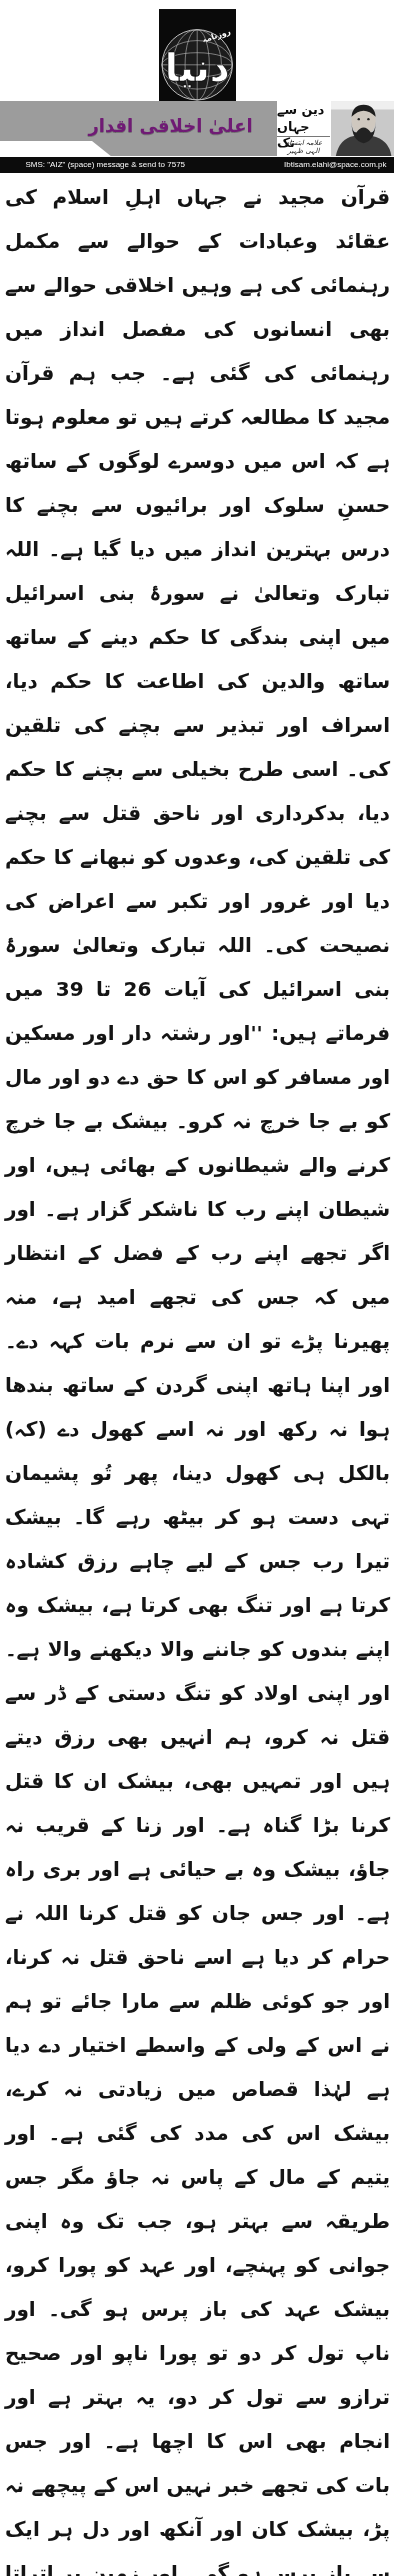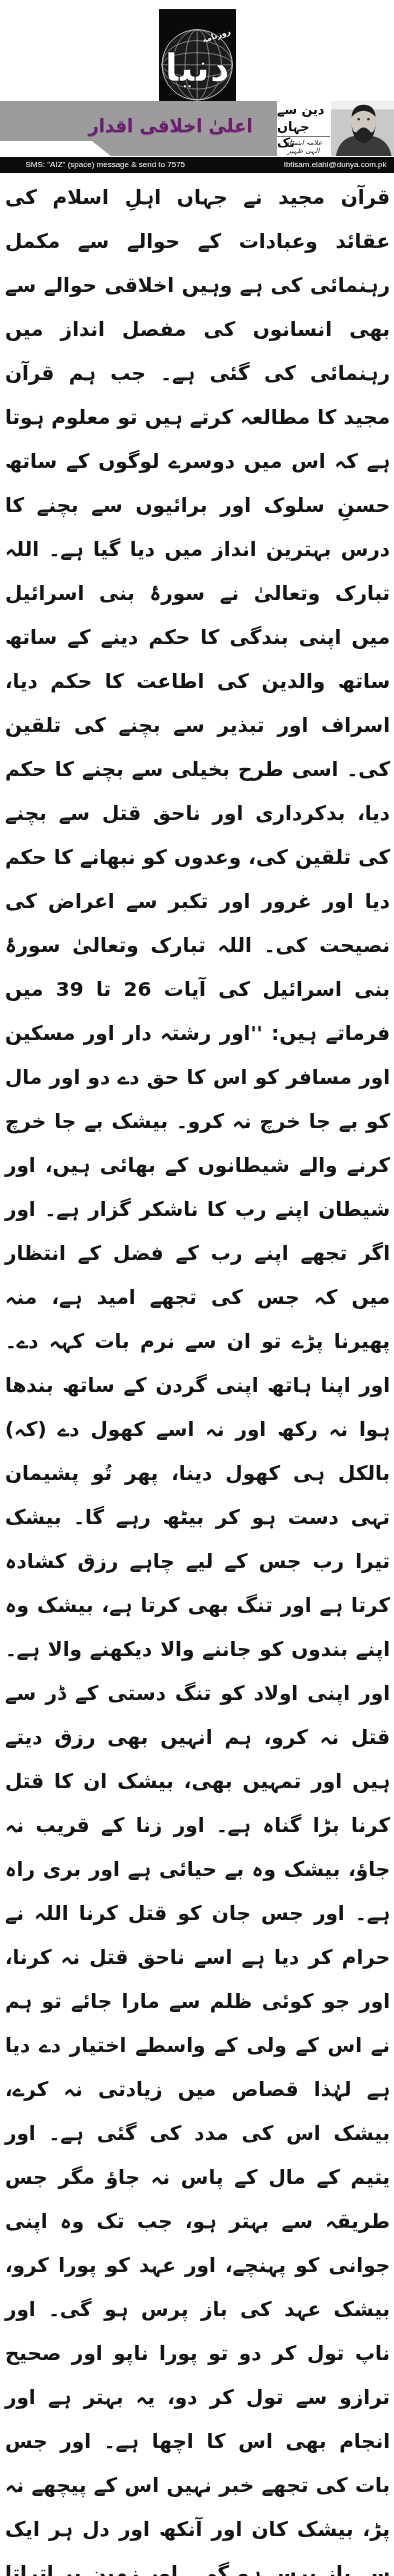--- a/index.html
+++ b/index.html
@@ -96,21 +96,21 @@
       </svg>
     </div>
   </div>
 
   <div class="date-chip">
     <span>April,13,2026</span>
   </div>
 
   <div class="contact-bar">
     <span class="contact-sms">SMS: "AIZ" (space) message &amp; send to 7575</span>
-    <span class="contact-email">Ibtisam.elahi@dunya.com.pk</span>
+    <span class="contact-email">Ibtisam.elahi@space.com.pk</span>
   </div>
 
   <div class="article">
     <p>قرآن مجید نے جہاں اہلِ اسلام کی عقائد وعبادات کے حوالے سے مکمل رہنمائی کی ہے وہیں اخلاقی حوالے سے بھی انسانوں کی مفصل انداز میں رہنمائی کی گئی ہے۔ جب ہم قرآن مجید کا مطالعہ کرتے ہیں تو معلوم ہوتا ہے کہ اس میں دوسرے لوگوں کے ساتھ حسنِ سلوک اور برائیوں سے بچنے کا درس بہترین انداز میں دیا گیا ہے۔ اللہ تبارک وتعالیٰ نے سورۂ بنی اسرائیل میں اپنی بندگی کا حکم دینے کے ساتھ ساتھ والدین کی اطاعت کا حکم دیا، اسراف اور تبذیر سے بچنے کی تلقین کی۔ اسی طرح بخیلی سے بچنے کا حکم دیا، بدکرداری اور ناحق قتل سے بچنے کی تلقین کی، وعدوں کو نبھانے کا حکم دیا اور غرور اور تکبر سے اعراض کی نصیحت کی۔ اللہ تبارک وتعالیٰ سورۂ بنی اسرائیل کی آیات 26 تا 39 میں فرماتے ہیں: ''اور رشتہ دار اور مسکین اور مسافر کو اس کا حق دے دو اور مال کو بے جا خرچ نہ کرو۔ بیشک بے جا خرچ کرنے والے شیطانوں کے بھائی ہیں، اور شیطان اپنے رب کا ناشکر گزار ہے۔ اور اگر تجھے اپنے رب کے فضل کے انتظار میں کہ جس کی تجھے امید ہے، منہ پھیرنا پڑے تو ان سے نرم بات کہہ دے۔ اور اپنا ہاتھ اپنی گردن کے ساتھ بندھا ہوا نہ رکھ اور نہ اسے کھول دے (کہ) بالکل ہی کھول دینا، پھر تُو پشیمان تہی دست ہو کر بیٹھ رہے گا۔ بیشک تیرا رب جس کے لیے چاہے رزق کشادہ کرتا ہے اور تنگ بھی کرتا ہے، بیشک وہ اپنے بندوں کو جاننے والا دیکھنے والا ہے۔ اور اپنی اولاد کو تنگ دستی کے ڈر سے قتل نہ کرو، ہم انہیں بھی رزق دیتے ہیں اور تمہیں بھی، بیشک ان کا قتل کرنا بڑا گناہ ہے۔ اور زنا کے قریب نہ جاؤ، بیشک وہ بے حیائی ہے اور بری راہ ہے۔ اور جس جان کو قتل کرنا اللہ نے حرام کر دیا ہے اسے ناحق قتل نہ کرنا، اور جو کوئی ظلم سے مارا جائے تو ہم نے اس کے ولی کے واسطے اختیار دے دیا ہے لہٰذا قصاص میں زیادتی نہ کرے، بیشک اس کی مدد کی گئی ہے۔ اور یتیم کے مال کے پاس نہ جاؤ مگر جس طریقہ سے بہتر ہو، جب تک وہ اپنی جوانی کو پہنچے، اور عہد کو پورا کرو، بیشک عہد کی باز پرس ہو گی۔ اور ناپ تول کر دو تو پورا ناپو اور صحیح ترازو سے تول کر دو، یہ بہتر ہے اور انجام بھی اس کا اچھا ہے۔ اور جس بات کی تجھے خبر نہیں اس کے پیچھے نہ پڑ، بیشک کان اور آنکھ اور دل ہر ایک سے باز پرس ہو گی۔ اور زمین پر اتراتا ہوا نہ چل، بیشک تو نہ زمین کو پھاڑ ڈالے گا اور نہ لمبائی میں پہاڑوں تک پہنچے گا۔ ان میں سے ہر ایک بات تیرے رب کے ہاں ناپسند ہے۔ یہ اس حکمت میں سے ہے جسے تیرے رب نے تیری طرف وحی کیا ہے''۔ سورۂ بنی اسرائیل کی ان آیاتِ مبارکہ پر غور وفکر کرنے سے یہ بات سمجھ میں آتی ہے کہ اسلام میں صرف عقائد اور عبادات کی اہمیت کو اجاگر نہیں کیا گیا بلکہ اعلیٰ اخلاقی اقدار کی طرف بھی انسانوں کی کامل رہنمائی کی گئی ہے۔</p>
 
   </div>
 
 </div>
 
 

